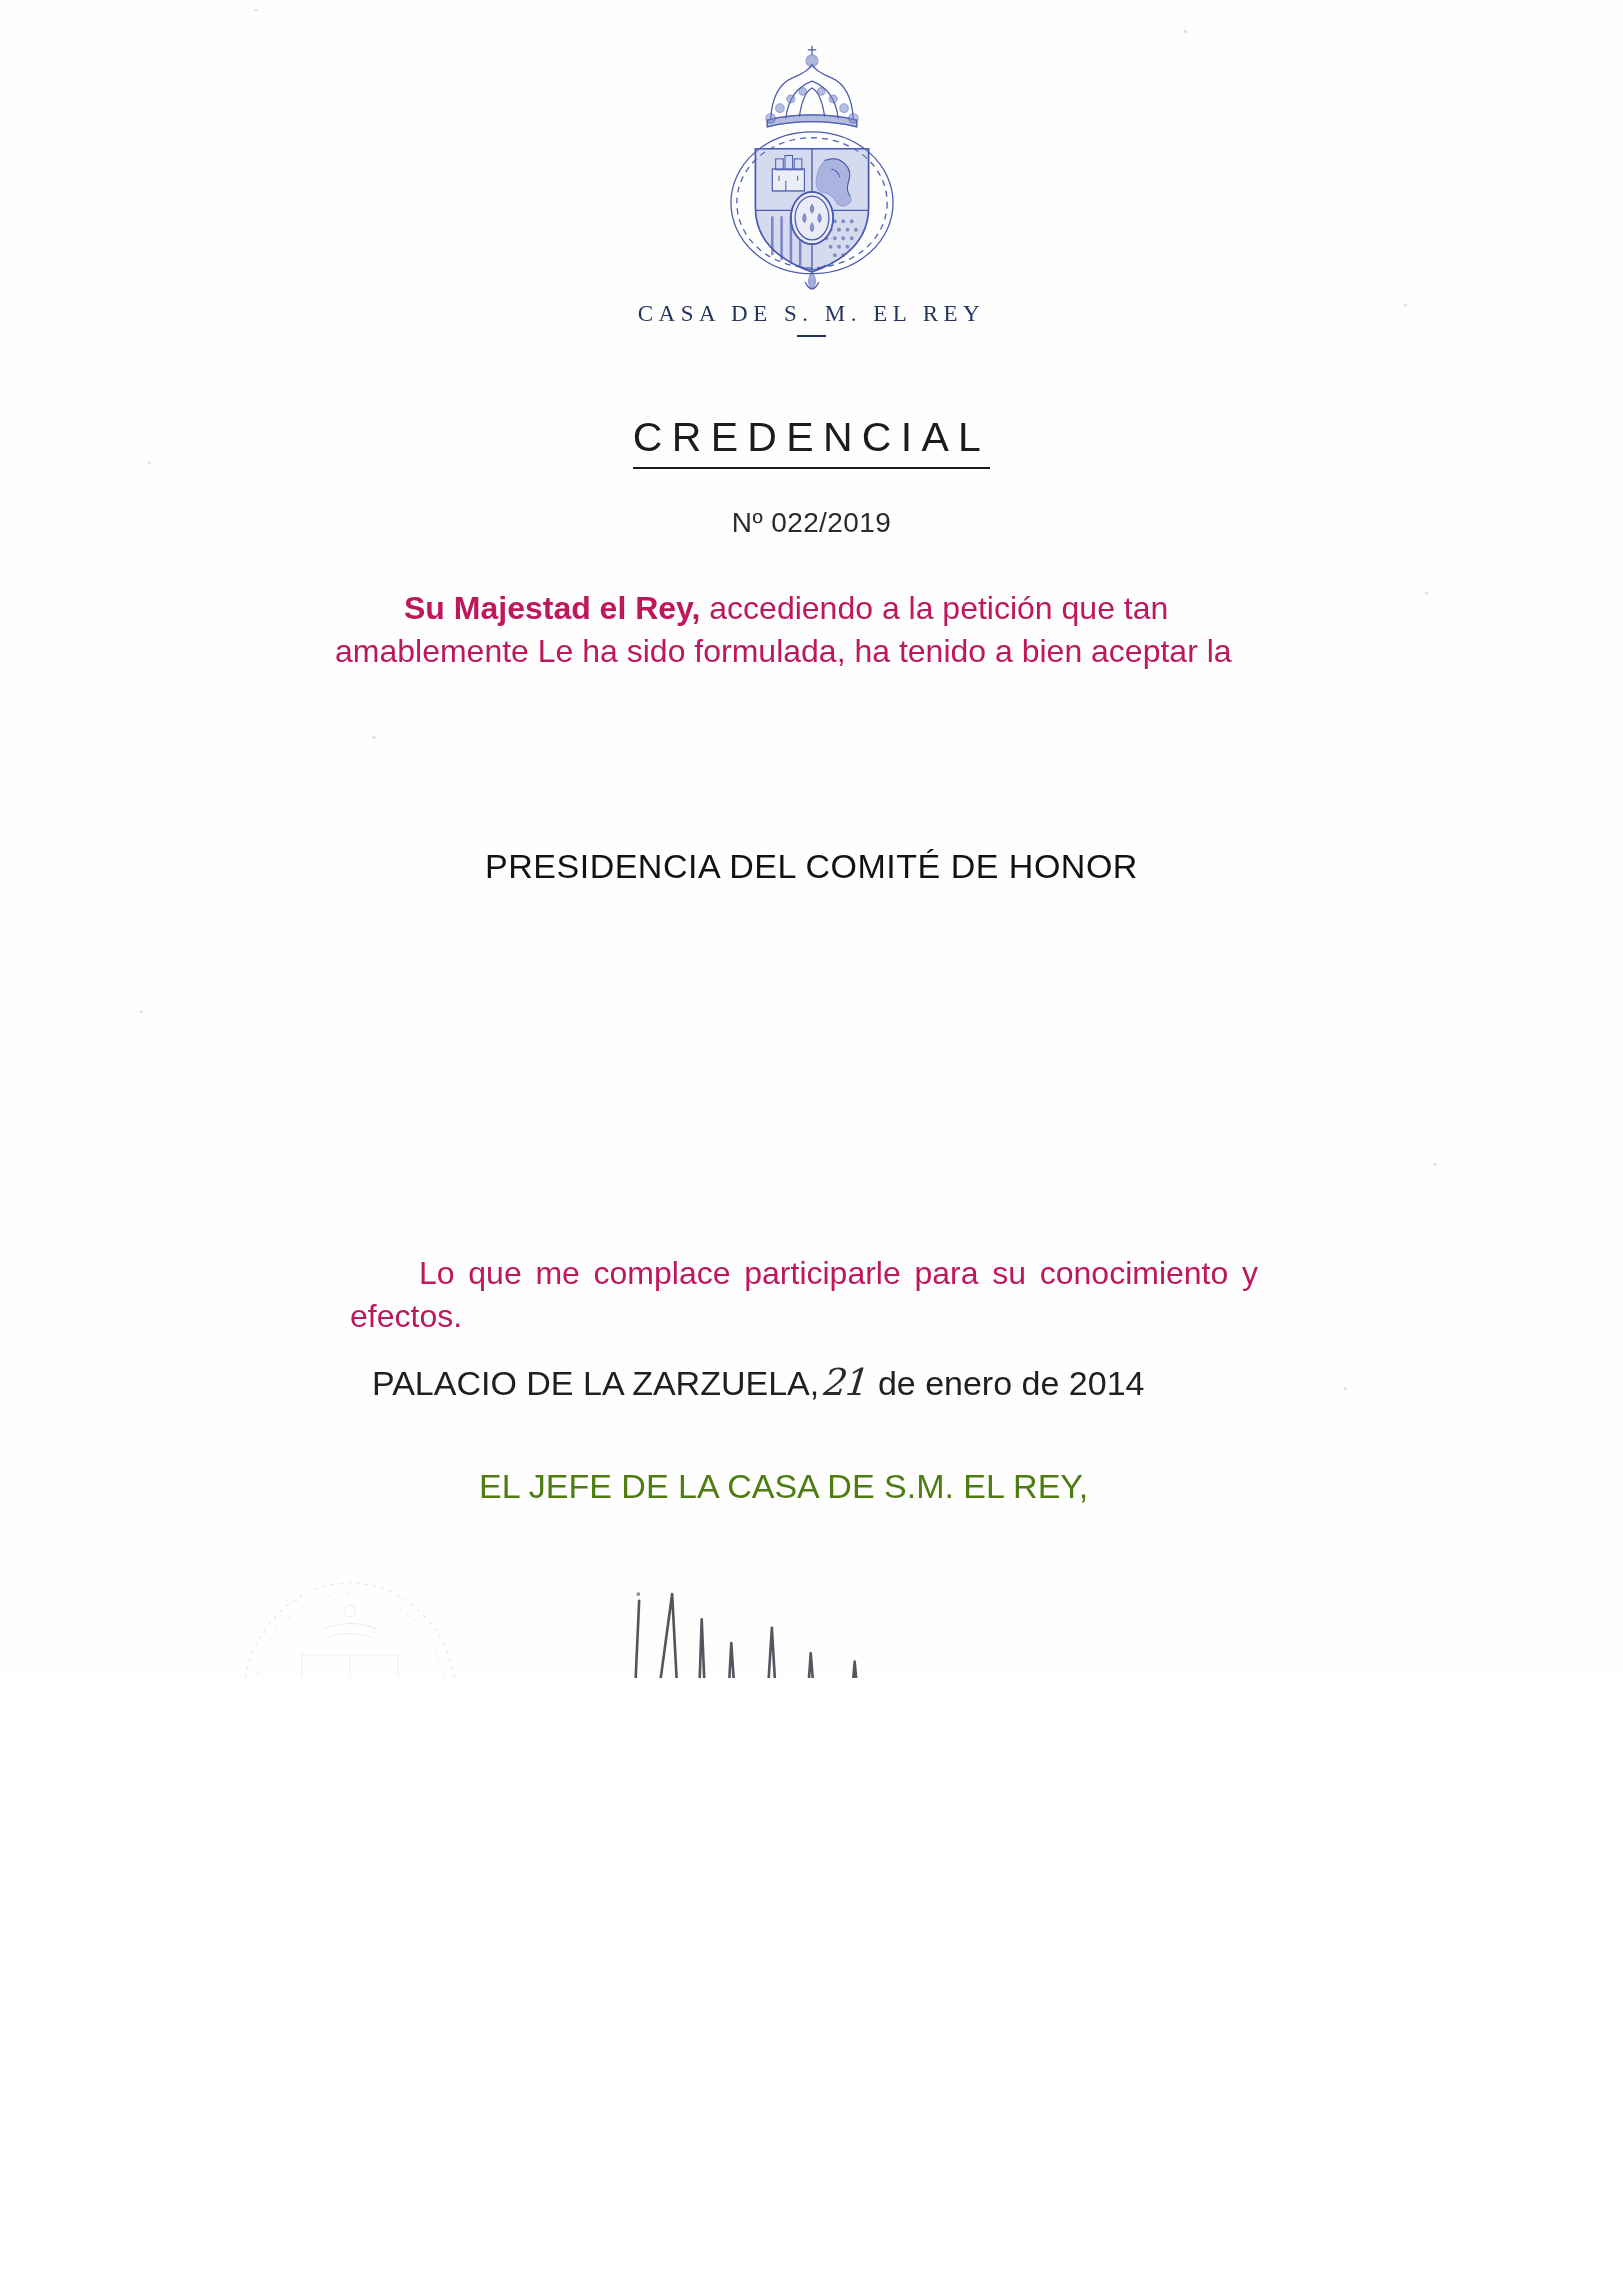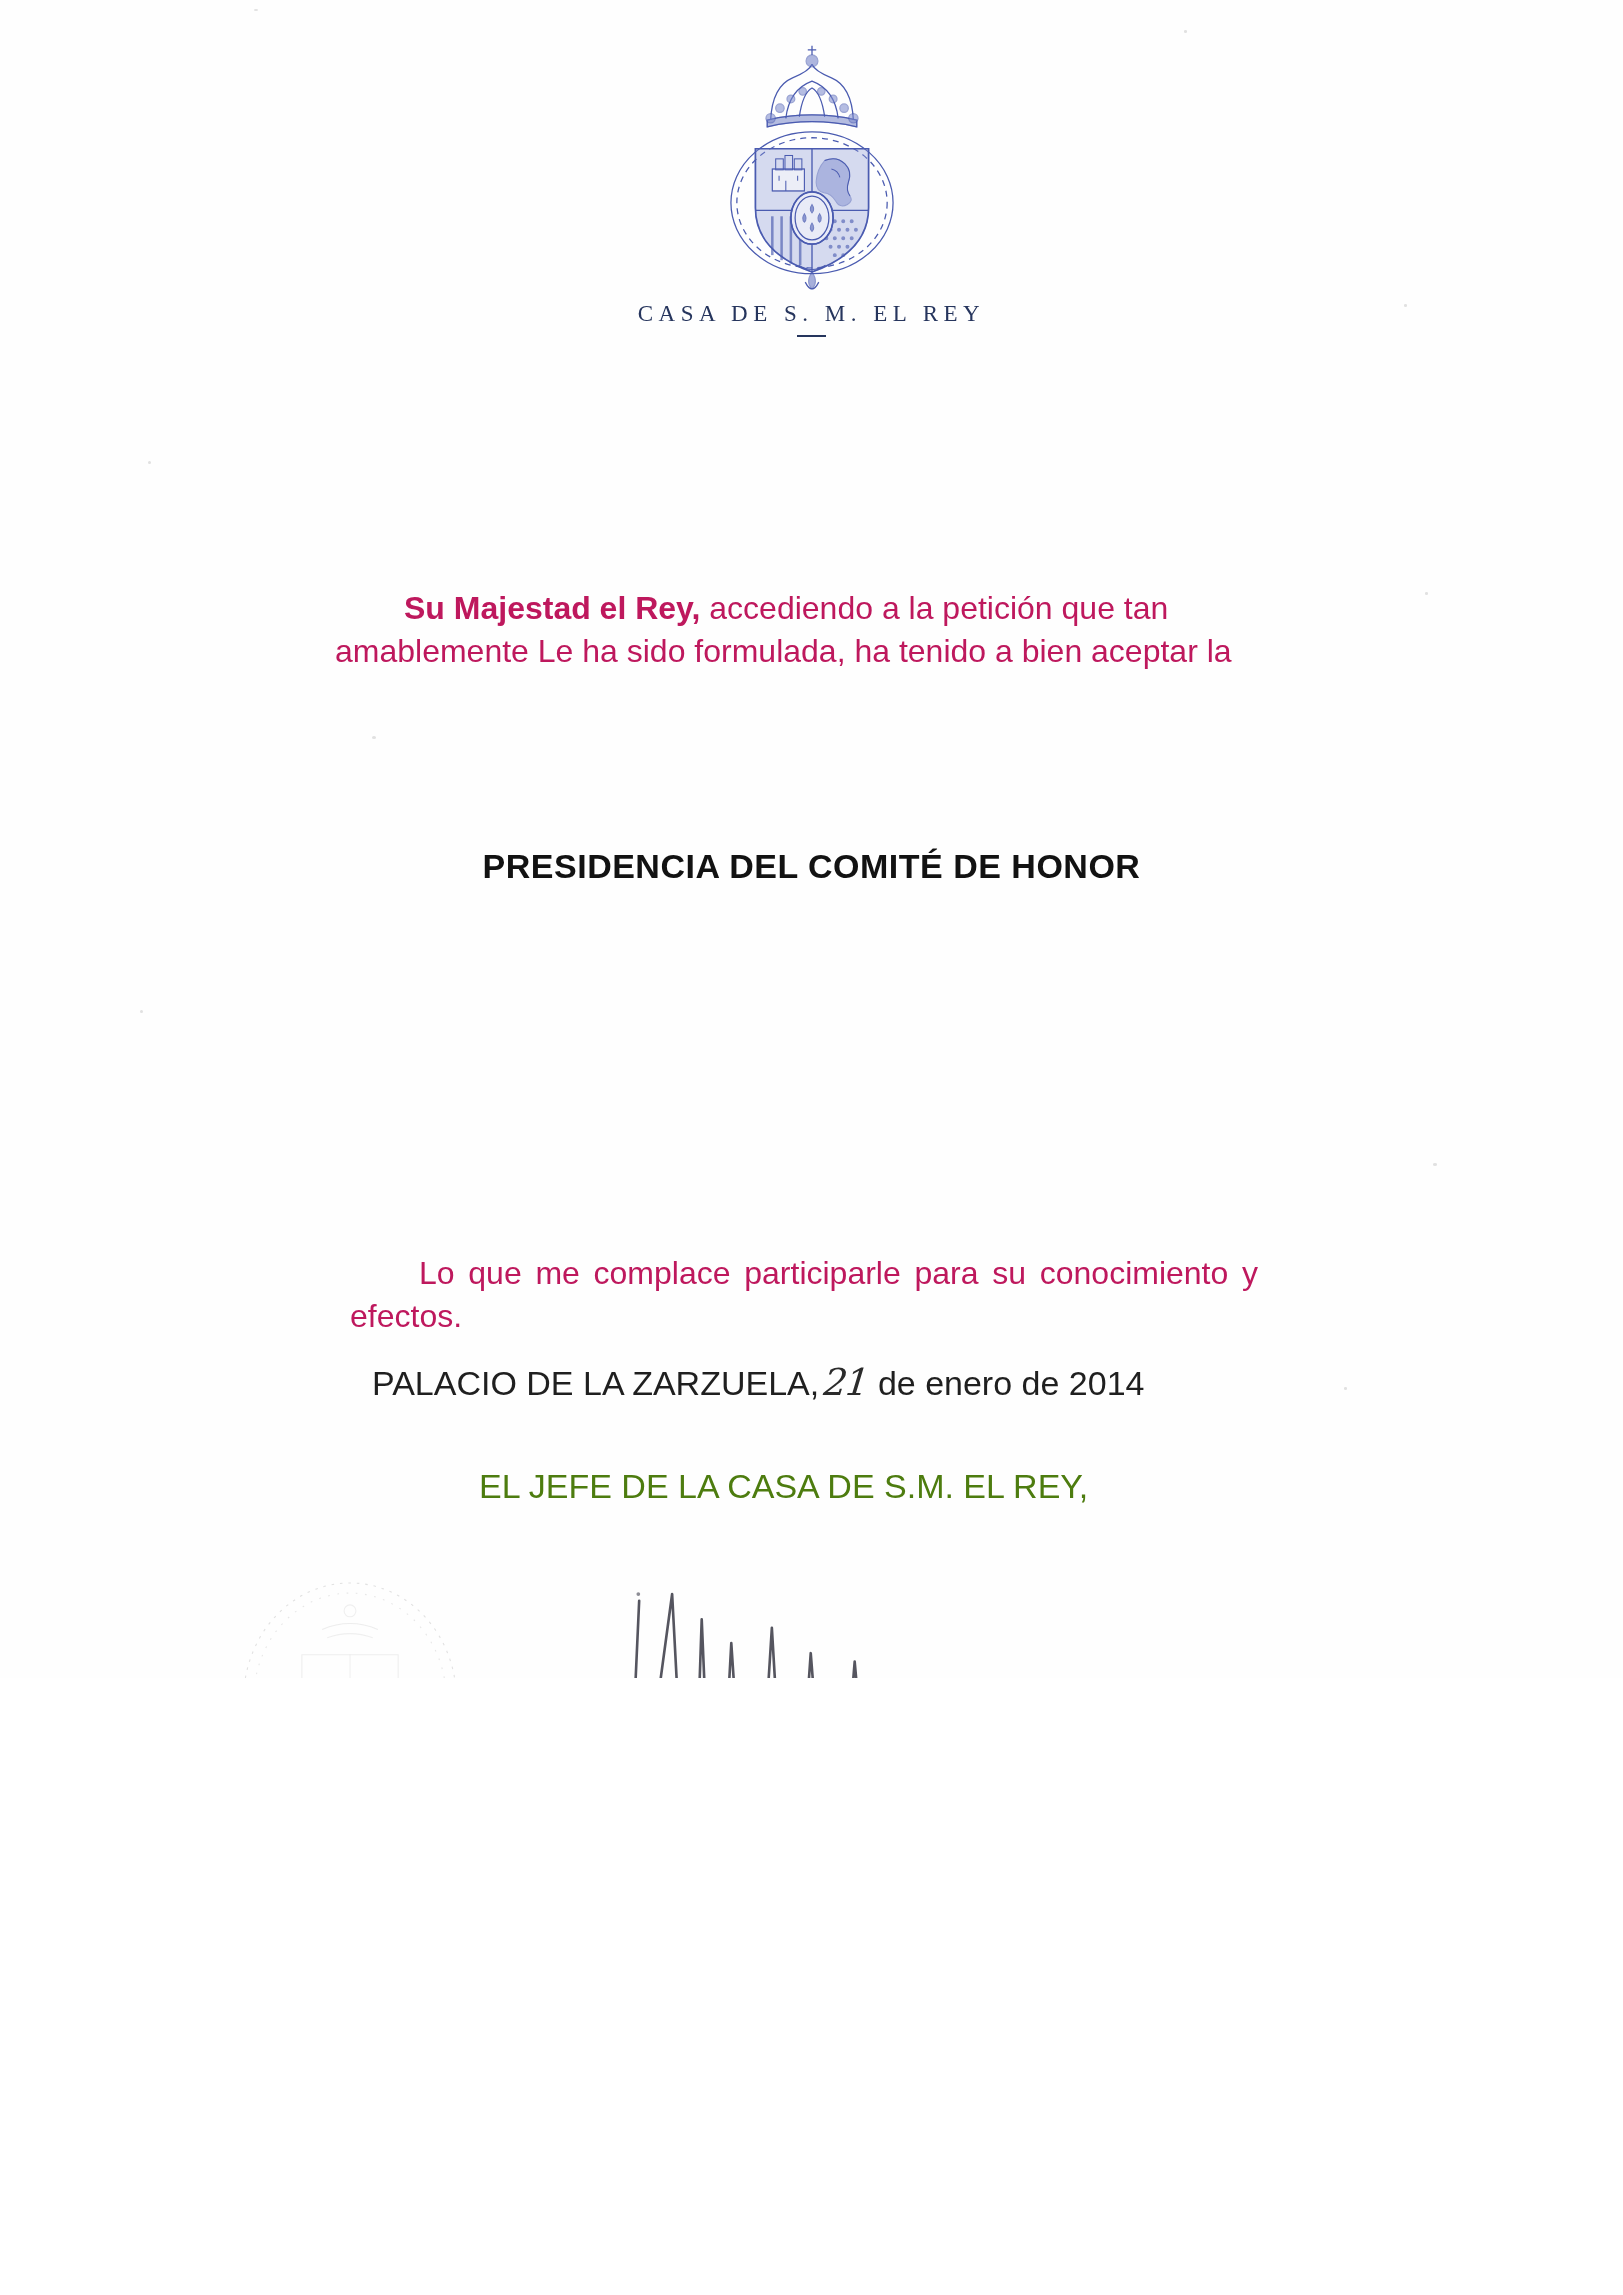--- a/index.html
+++ b/index.html
@@ -104,21 +104,21 @@
   .b { font-weight: bold; }
 
   .p1 { top: 587px; }
   .p-heading {
     position: absolute;
     top: 847px;
     left: 0;
     width: 1623px;
     text-align: center;
     font-size: 34px;
-    font-weight: bold;
+    font-weight: normal;
     letter-spacing: 0.5px;
     color: #121212;
   }
   .p2 { top: 1055px; }
   .p3 { top: 1237px; }
 
   .dateline {
     position: absolute;
     top: 1361px;
     left: 372px;
@@ -290,20 +290,24 @@
         </g>
 
         <path d="M119 264 q16 10 32 0" stroke-width="1.2"></path>
       </g>
     </svg>
 
     <div class="casa-line">CASA DE S. M. EL REY</div>
     <div class="casa-dash"></div>
   </div>
 
+  <div class="title-block">
+    <div class="doc-title">CREDENCIAL</div>
+    <div class="doc-number">Nº 022/2019</div>
+  </div>
 
   <div class="body-col p1" style="position:absolute;">
     <p class="para nojust" style="margin:0;">
       <span class="indent"></span><span class="b">Su Majestad el Rey,</span><span> accediendo a la petición que tan amablemente Le ha sido formulada, ha tenido a bien aceptar la</span>
     </p>
   </div>
 
   <div class="p-heading">PRESIDENCIA DEL COMITÉ DE HONOR</div>
 
 

